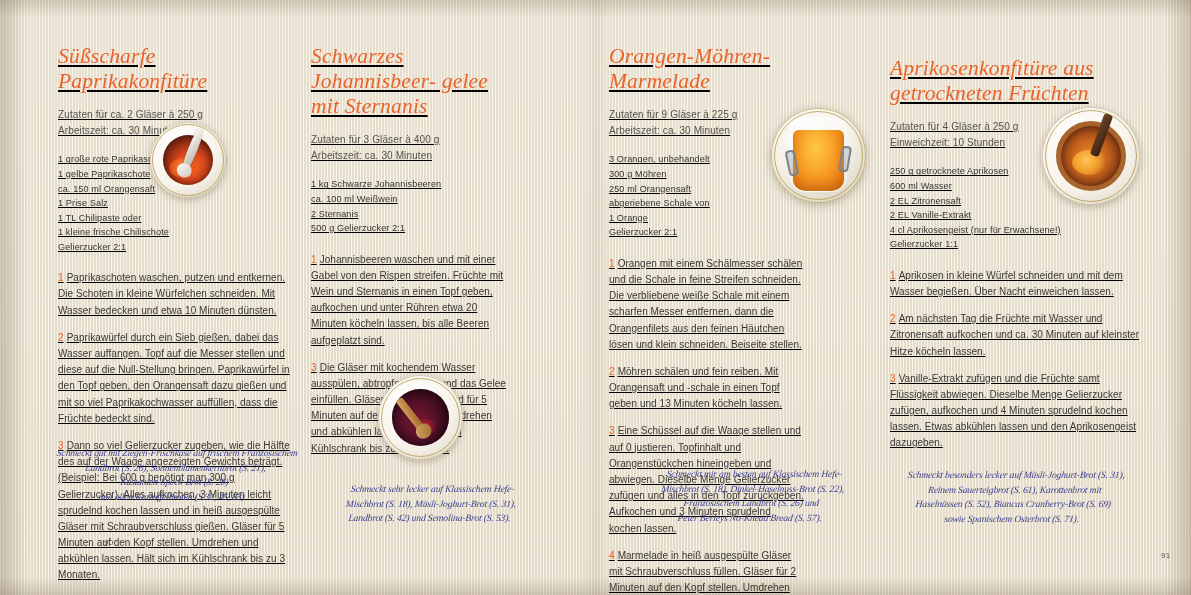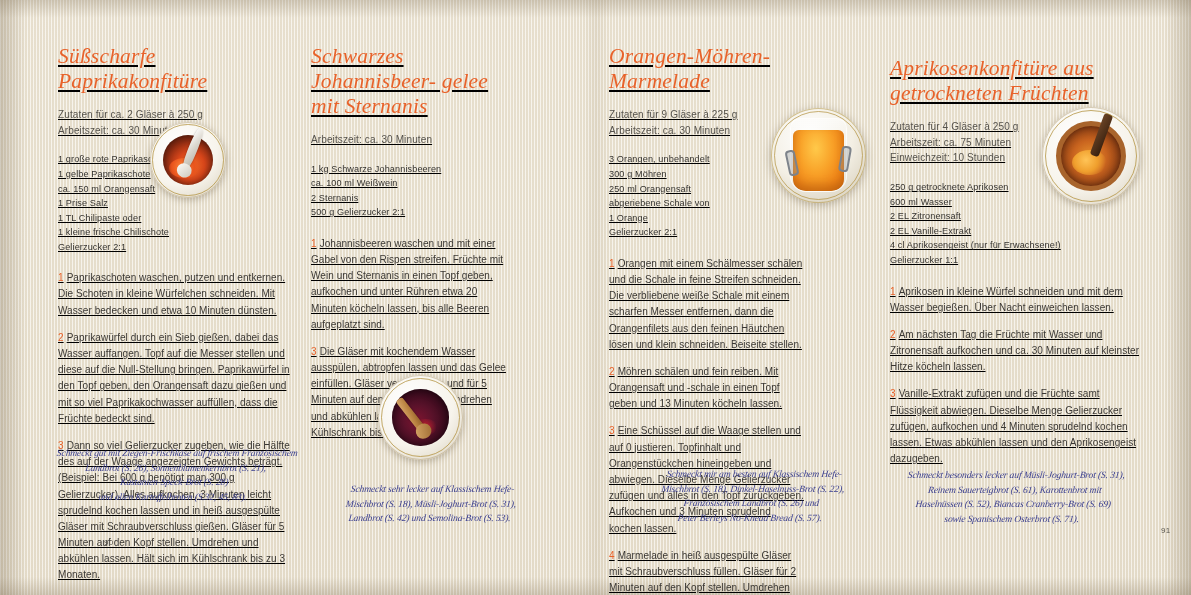--- a/index.html
+++ b/index.html
@@ -116,21 +116,21 @@
   }
 
   .page-num {
     position: absolute;
     font-size: 8px;
     color: #5a574f;
     letter-spacing: 0.3px;
     margin-left: 44px;
   }
   .page-num.left  { left: 60px;  top: 538px; }
-  .page-num.right { left: 1117px; top: 526px; }
+  .page-num.right { left: 1117px; top: 551px; }
 
   
   .photo { position: absolute; }
 
   .plate {
     border-radius: 50%;
     background:
       radial-gradient(circle at 38% 32%, #ffffff 0%, #f7f4ec 55%, #e6e0d2 78%, #d6cebb 100%);
     box-shadow: 0 2px 7px rgba(90,75,50,0.35), inset 0 0 0 1px rgba(180,160,120,0.5);
     position: relative;
@@ -304,20 +304,21 @@
         <p class="step"><span class="num">1</span><span>Paprikaschoten waschen, putzen und entkernen. Die Schoten in kleine Würfelchen schneiden. Mit Wasser bedecken und etwa 10 Minuten dünsten.</span></p>
         <p class="step"><span class="num">2</span><span>Paprikawürfel durch ein Sieb gießen, dabei das Wasser auffangen. Topf auf die Messer stellen und diese auf die Null-Stellung bringen. Paprikawürfel in den Topf geben, den Orangensaft dazu gießen und mit so viel Paprikakochwasser auffüllen, dass die Früchte bedeckt sind.</span></p>
         <p class="step"><span class="num">3</span><span>Dann so viel Gelierzucker zugeben, wie die Hälfte des auf der Waage angezeigten Gewichts beträgt. (Beispiel: Bei 600 g benötigt man 300 g Gelierzucker). Alles aufkochen, 3 Minuten leicht sprudelnd kochen lassen und in heiß ausgespülte Gläser mit Schraubverschluss gießen. Gläser für 5 Minuten auf den Kopf stellen. Umdrehen und abkühlen lassen. Hält sich im Kühlschrank bis zu 3 Monaten.</span></p>
       </div>
     </div>
 
     <div class="col col-2">
       <h2 class="recipe-title">Schwarzes Johannisbeer-
 gelee mit Sternanis</h2>
       <div class="meta">
+        <div>Zutaten für 3 Gläser à 400 g</div>
         <div>Arbeitszeit: ca. 30 Minuten</div>
       </div>
       <div class="ingredients">1 kg Schwarze Johannisbeeren
 ca. 100 ml Weißwein
 2 Sternanis
 500 g Gelierzucker 2:1</div>
       <div class="steps">
         <p class="step"><span class="num">1</span><span>Johannisbeeren waschen und mit einer Gabel von den Rispen streifen. Früchte mit Wein und Sternanis in einen Topf geben, aufkochen und unter Rühren etwa 20 Minuten köcheln lassen, bis alle Beeren aufgeplatzt sind.</span></p>
         <p class="step"><span class="num">3</span><span>Die Gläser mit kochendem Wasser ausspülen, abtropfen lassen und das Gelee einfüllen. Gläser verschließen und für 5 Minuten auf den Kopf stellen. Umdrehen und abkühlen lassen. Hält sich im Kühlschrank bis zu 3 Monaten.</span></p>
       </div>
@@ -343,21 +344,20 @@
         <p class="step"><span class="num">4</span><span>Marmelade in heiß ausgespülte Gläser mit Schraubverschluss füllen. Gläser für 2 Minuten auf den Kopf stellen. Umdrehen und abkühlen lassen. Hält sich im Kühlschrank bis zu 3 Monaten.</span></p>
       </div>
     </div>
 
     <div class="col col-4">
       <h2 class="recipe-title">Aprikosenkonfitüre
 aus getrockneten
 Früchten</h2>
       <div class="meta">
         <div>Zutaten für 4 Gläser à 250 g</div>
-        <div>Arbeitszeit: ca. 75 Minuten</div>
         <div>Einweichzeit: 10 Stunden</div>
       </div>
       <div class="ingredients">250 g getrocknete Aprikosen
 600 ml Wasser
 2 EL Zitronensaft
 2 EL Vanille-Extrakt
 4 cl Aprikosengeist (nur für Erwachsene!)
 Gelierzucker 1:1</div>
       <div class="steps">
         <p class="step"><span class="num">1</span><span>Aprikosen in kleine Würfel schneiden und mit dem Wasser begießen. Über Nacht einweichen lassen.</span></p>

